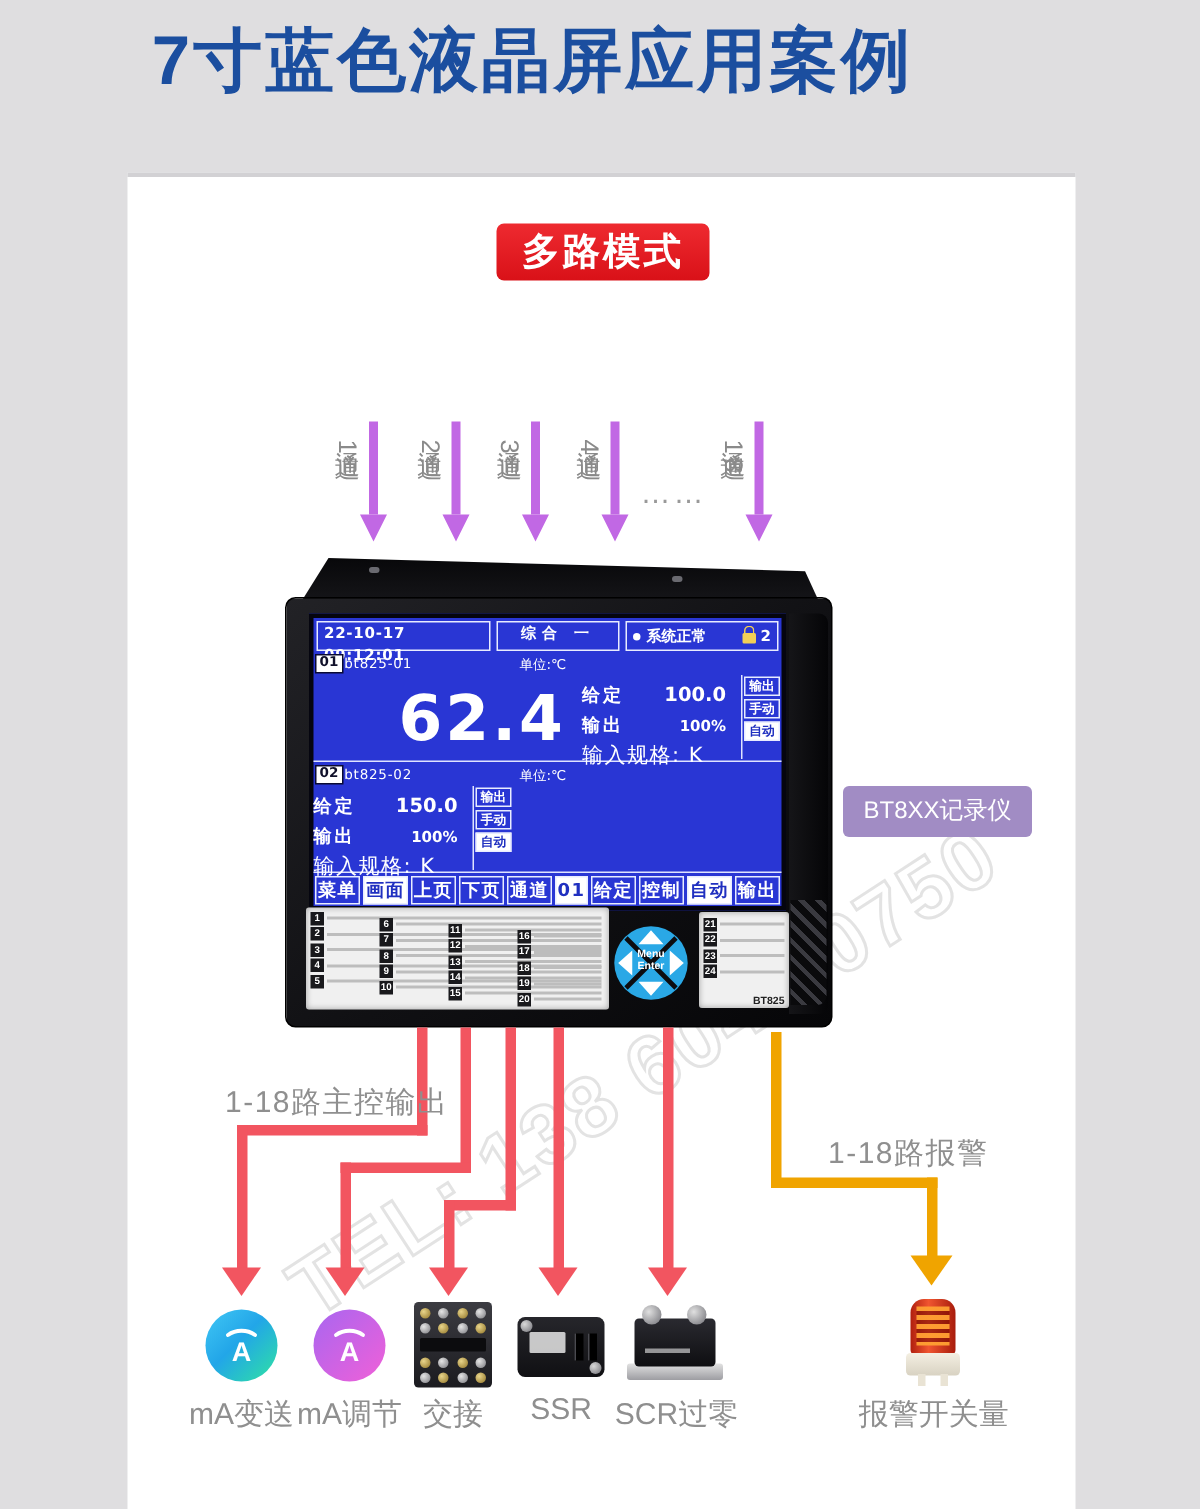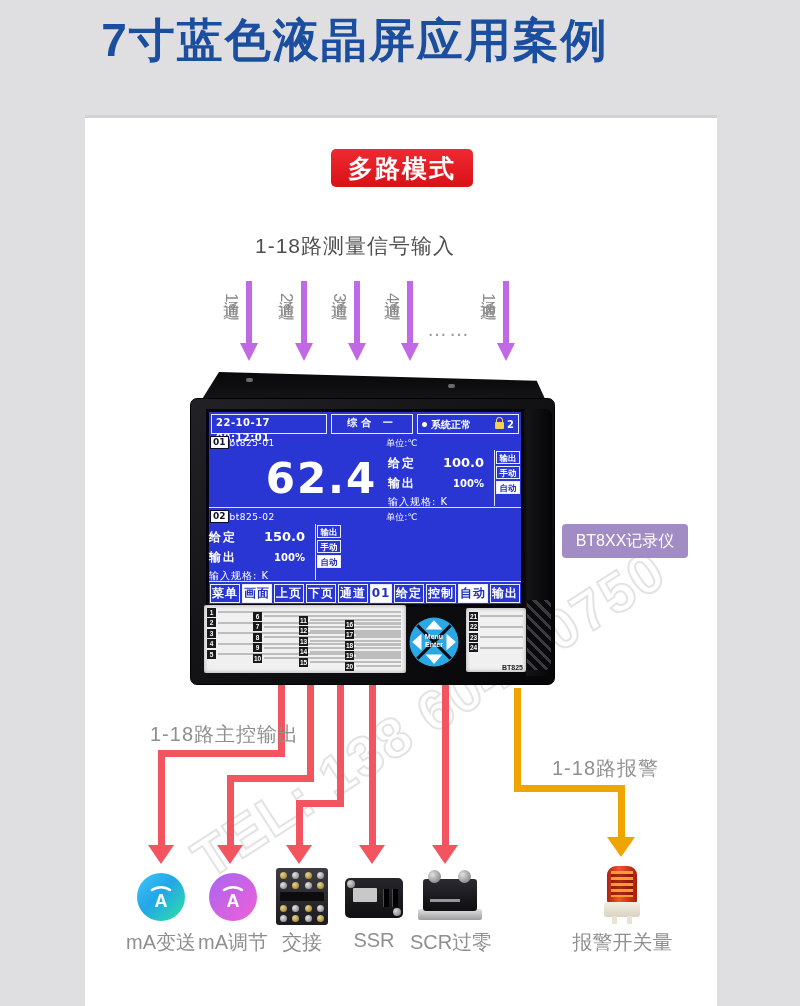--- a/index.html
+++ b/index.html
@@ -38,29 +38,29 @@
   .s-box.mode{width:82px;text-align:center;letter-spacing:4px;}
   .s-box.status{flex:1;display:flex;align-items:center;gap:4px;}
   .dot{width:5px;height:5px;border-radius:50%;background:#fff;flex:none;}
   .lockwrap{margin-left:auto;display:flex;align-items:center;gap:3px;}
   .lock{position:relative;width:9px;height:7px;background:#f2cf56;border-radius:1px;margin-top:3px;}
   .lock::before{content:"";position:absolute;top:-5px;left:1px;width:5px;height:5px;border:1.5px solid #f2cf56;border-bottom:none;border-radius:4px 4px 0 0;}
   .s-ch{position:relative;height:73px;border-bottom:1px solid #dfe3ff;}
   .s-ch-head{display:flex;align-items:center;height:15px;padding:1px 2px 0;}
   .chip{background:#fff;color:#10102a;font-size:9px;font-weight:bold;padding:0 2px;line-height:11px;box-shadow:0 0 0 1px #0a0a33;}
   .tag{font-size:9px;margin-left:2px;letter-spacing:.5px;}
-  .unit{position:absolute;left:44%;top:3px;font-size:9px;margin-left:40px;}
+  .unit{position:absolute;left:44%;top:3px;font-size:9px;}
   .s-ch-body{display:flex;height:56px;}
   .val{flex:1;display:flex;align-items:center;justify-content:center;padding-left:46px;font-size:42px;font-weight:bold;letter-spacing:2px;}
   .info{width:100px;padding-top:5px;font-size:9px;}
   .irow{display:flex;justify-content:space-between;align-items:baseline;margin-bottom:3px;padding-right:4px;}
   .ilabel{font-size:12px;font-weight:bold;letter-spacing:2px;}
   .ival{font-size:13px;font-weight:bold;}
   .ival.pct{font-size:10px;}
-  .spec{font-size:10px;letter-spacing:1px;}
+  .spec{font-size:14px;letter-spacing:1px;}
   .btns{width:27px;border-left:1px solid #dfe3ff;margin-left:6px;display:flex;flex-direction:column;gap:2px;padding:1px 1px 0;box-sizing:border-box;}
   .sbtn{border:1px solid #e8ecff;font-size:8.5px;text-align:center;line-height:12px;height:13px;box-sizing:border-box;font-weight:bold;}
   .sbtn.active{background:#fff;color:#2030c0;}
   .s-menu{display:flex;height:19px;margin-top:2px;padding:0 1px;gap:2px;font-size:12px;font-weight:bold;}
   .mcell{border:1px solid #e8ecff;line-height:16px;text-align:center;width:30px;flex:none;letter-spacing:1px;box-sizing:border-box;}
   .mcell.narrow{width:22px;}
   .mcell.active{background:#fff;color:#2030c0;}
 
   
   .kp{position:absolute;background:#f0f0f0;border-radius:2px;box-shadow:inset 0 0 4px rgba(0,0,0,.35);}
@@ -110,21 +110,20 @@
 </style>
 </head>
 <body>
 
 <div class="page">
   <div class="card"></div>
 
   <div class="title">7寸蓝色液晶屏应用案例</div>
   <div class="mode-badge">多路模式</div>
 
-  <div class="input-title">1-18路测量信号输入</div>
 
   <div class="ch-label" style="left:220px;">通道1</div>
   <div class="ch-label" style="left:275px;">通道2</div>
   <div class="ch-label" style="left:328px;">通道3</div>
   <div class="ch-label" style="left:381px;">通道4</div>
   <div class="ellipsis">……</div>
   <div class="ch-label" style="left:477px;">通道18</div>
 
   <div class="varrow" style="left:246px;top:281px;height:62px;"></div>
   <div class="vhead" style="left:240px;top:343px;"></div>

